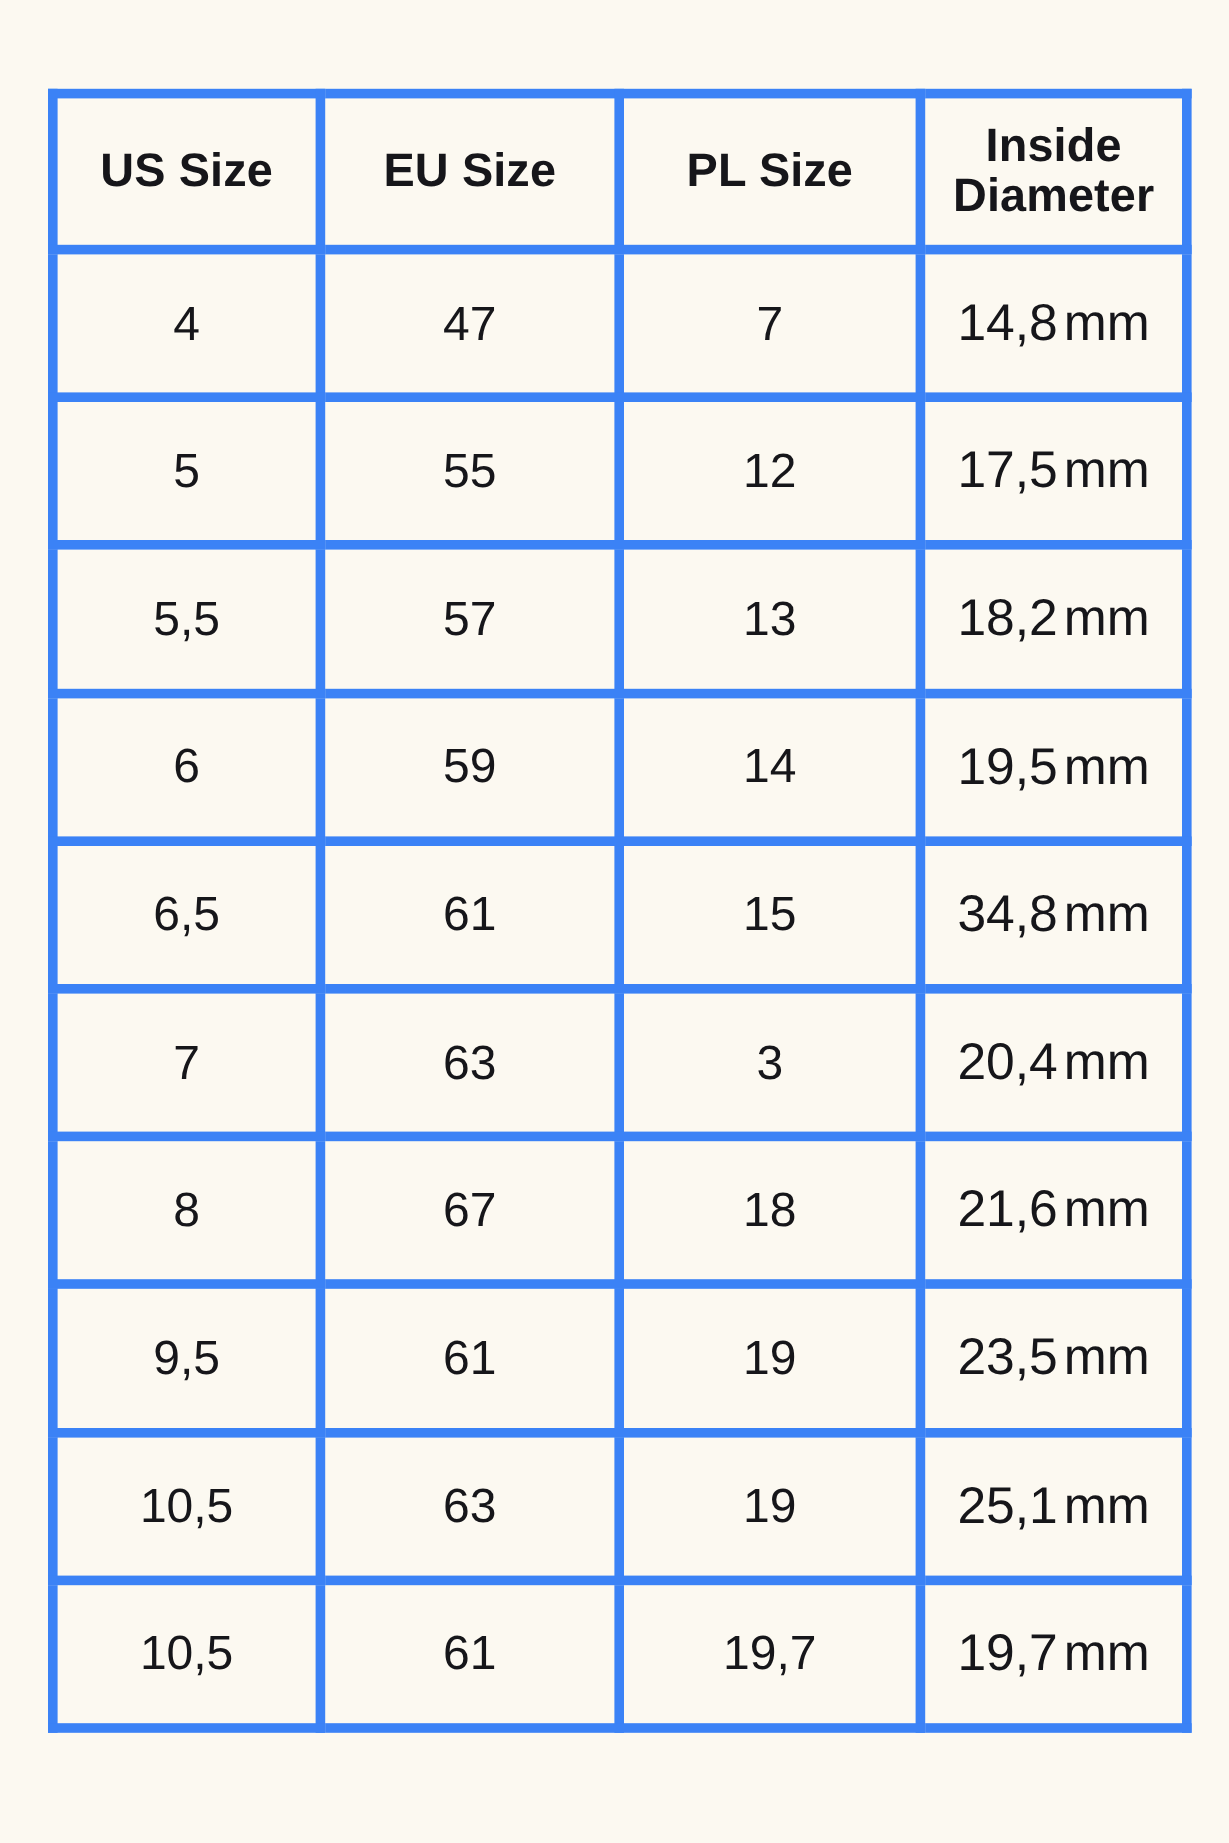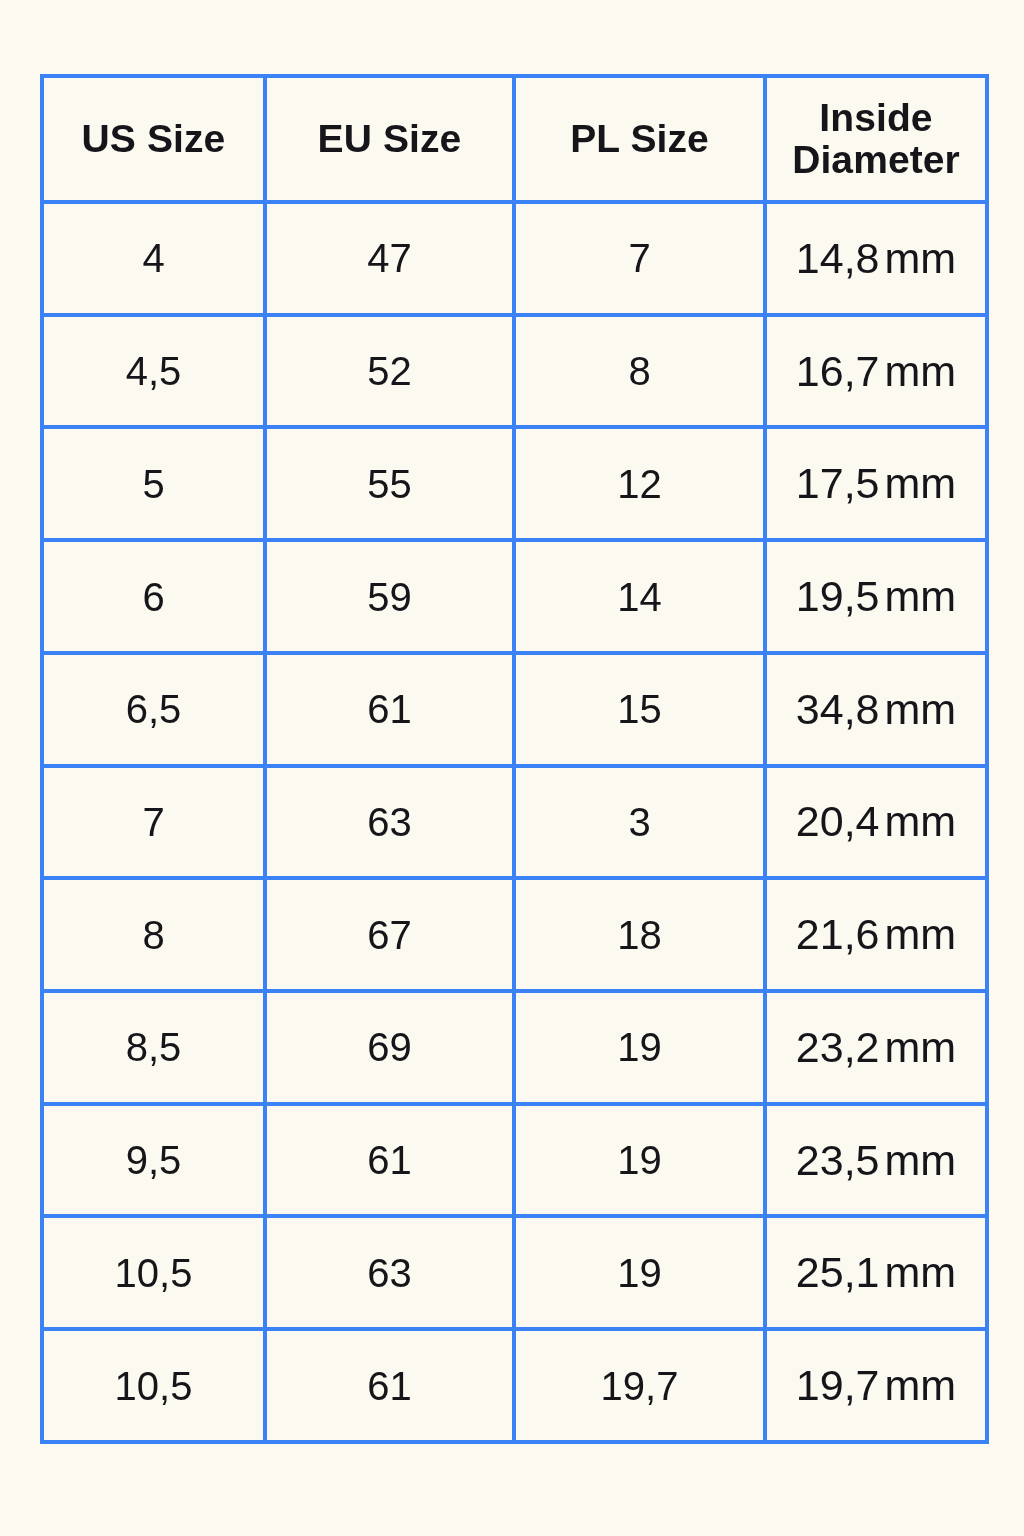--- a/index.html
+++ b/index.html
@@ -33,21 +33,21 @@
     background: #FCF9F1;
   }
 
   table.size-table col.c-us { width: 223px; }
   table.size-table col.c-eu { width: 249px; }
   table.size-table col.c-pl { width: 251px; }
   table.size-table col.c-id { width: 222px; }
 
   table.size-table th,
   table.size-table td {
-    border: 4px solid #3b82f6;
+    border: 8px solid #3b82f6;
     text-align: center;
     vertical-align: middle;
     padding: 0;
     background: #FCF9F1;
   }
 
   table.size-table thead th {
     height: 122px;
     font-size: 39px;
     font-weight: 700;
@@ -102,30 +102,30 @@
       </tr>
     </thead>
     <tbody id="table-body">
         <tr>
           <td>4</td>
           <td>47</td>
           <td>7</td>
           <td class="diameter-cell"><span>14,8</span><span class="mm-unit">mm</span></td>
         </tr>
         <tr>
-          <td>4,5</td>
-          <td>52</td>
-          <td>8</td>
-          <td class="diameter-cell"><span>16,7</span><span class="mm-unit">mm</span></td>
-        </tr>
-        <tr>
           <td>5</td>
           <td>55</td>
           <td>12</td>
           <td class="diameter-cell"><span>17,5</span><span class="mm-unit">mm</span></td>
+        </tr>
+        <tr>
+          <td>5,5</td>
+          <td>57</td>
+          <td>13</td>
+          <td class="diameter-cell"><span>18,2</span><span class="mm-unit">mm</span></td>
         </tr>
         <tr>
           <td>6</td>
           <td>59</td>
           <td>14</td>
           <td class="diameter-cell"><span>19,5</span><span class="mm-unit">mm</span></td>
         </tr>
         <tr>
           <td>6,5</td>
           <td>61</td>
@@ -138,26 +138,20 @@
           <td>3</td>
           <td class="diameter-cell"><span>20,4</span><span class="mm-unit">mm</span></td>
         </tr>
         <tr>
           <td>8</td>
           <td>67</td>
           <td>18</td>
           <td class="diameter-cell"><span>21,6</span><span class="mm-unit">mm</span></td>
         </tr>
         <tr>
-          <td>8,5</td>
-          <td>69</td>
-          <td>19</td>
-          <td class="diameter-cell"><span>23,2</span><span class="mm-unit">mm</span></td>
-        </tr>
-        <tr>
           <td>9,5</td>
           <td>61</td>
           <td>19</td>
           <td class="diameter-cell"><span>23,5</span><span class="mm-unit">mm</span></td>
         </tr>
         <tr>
           <td>10,5</td>
           <td>63</td>
           <td>19</td>
           <td class="diameter-cell"><span>25,1</span><span class="mm-unit">mm</span></td>

